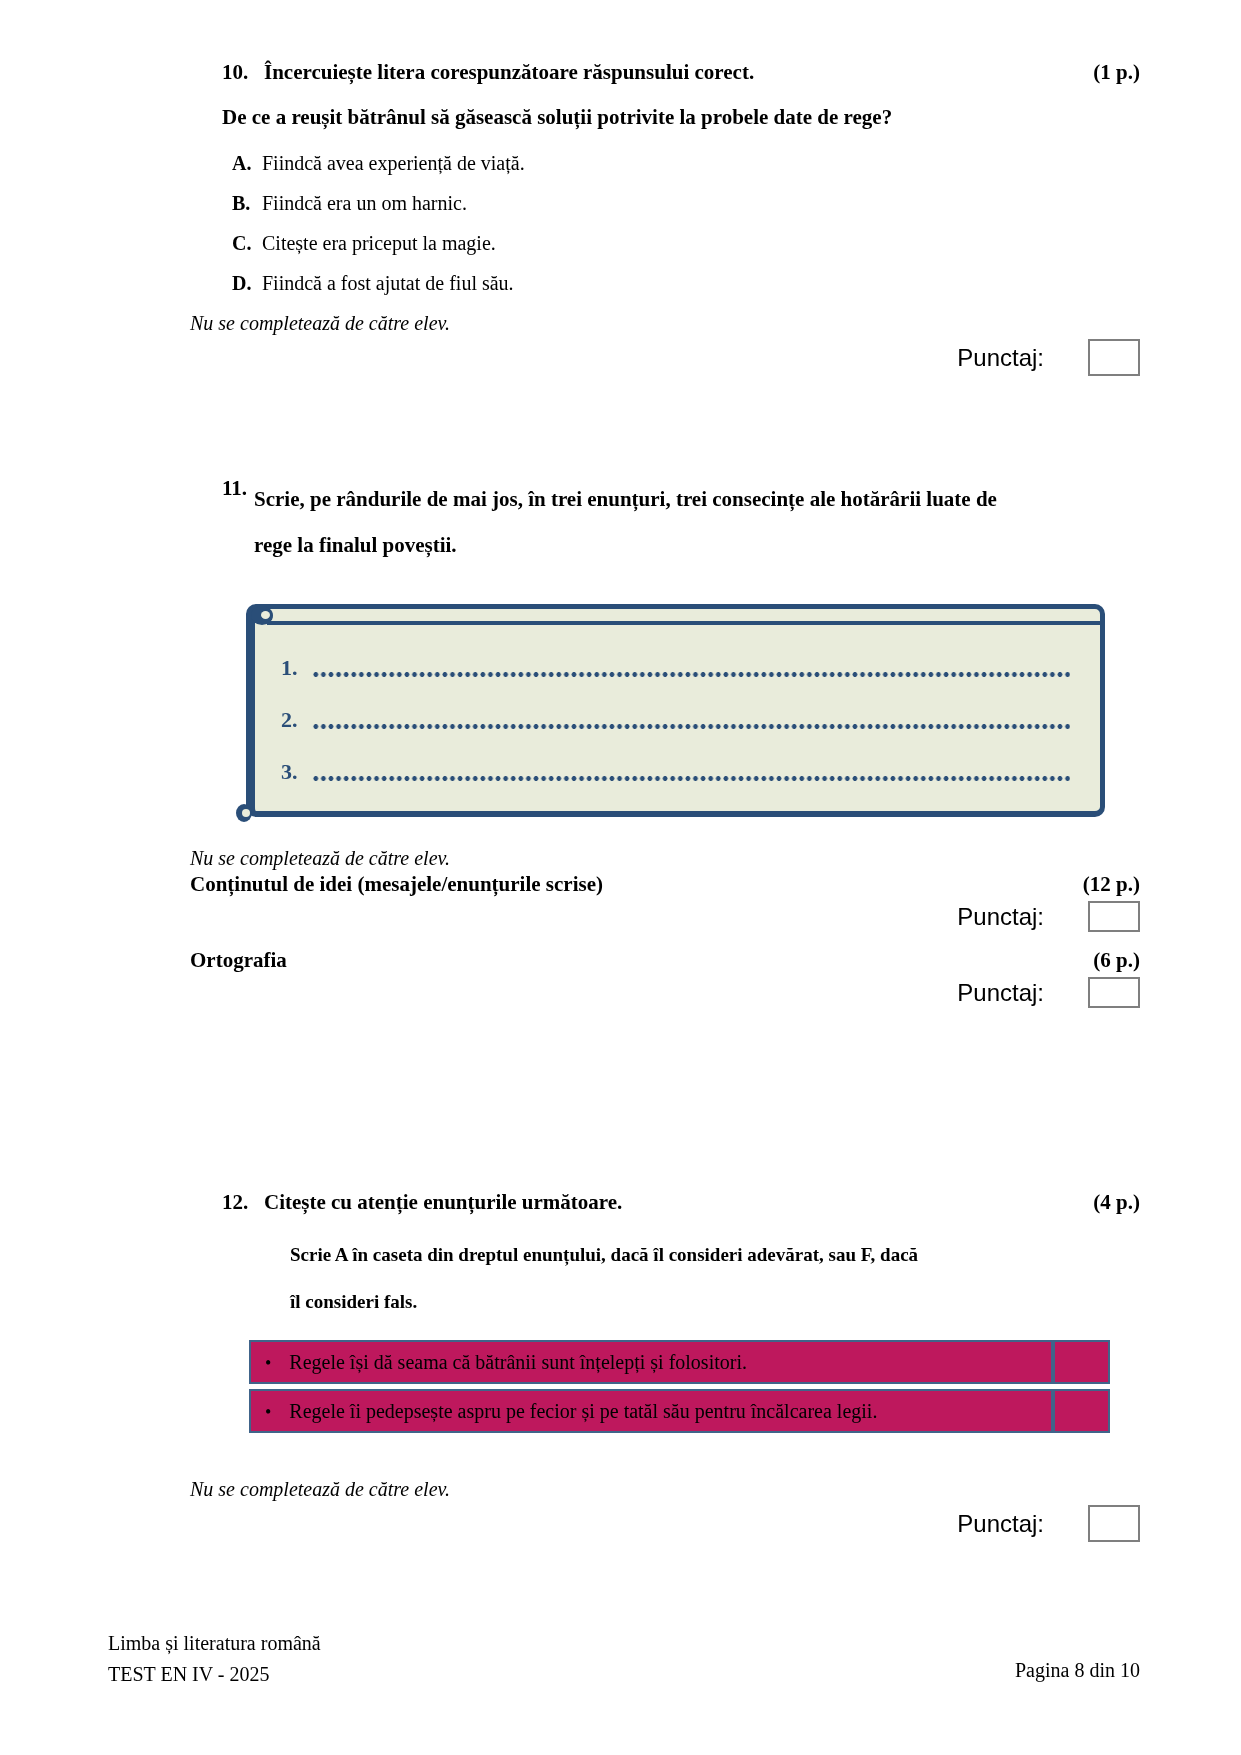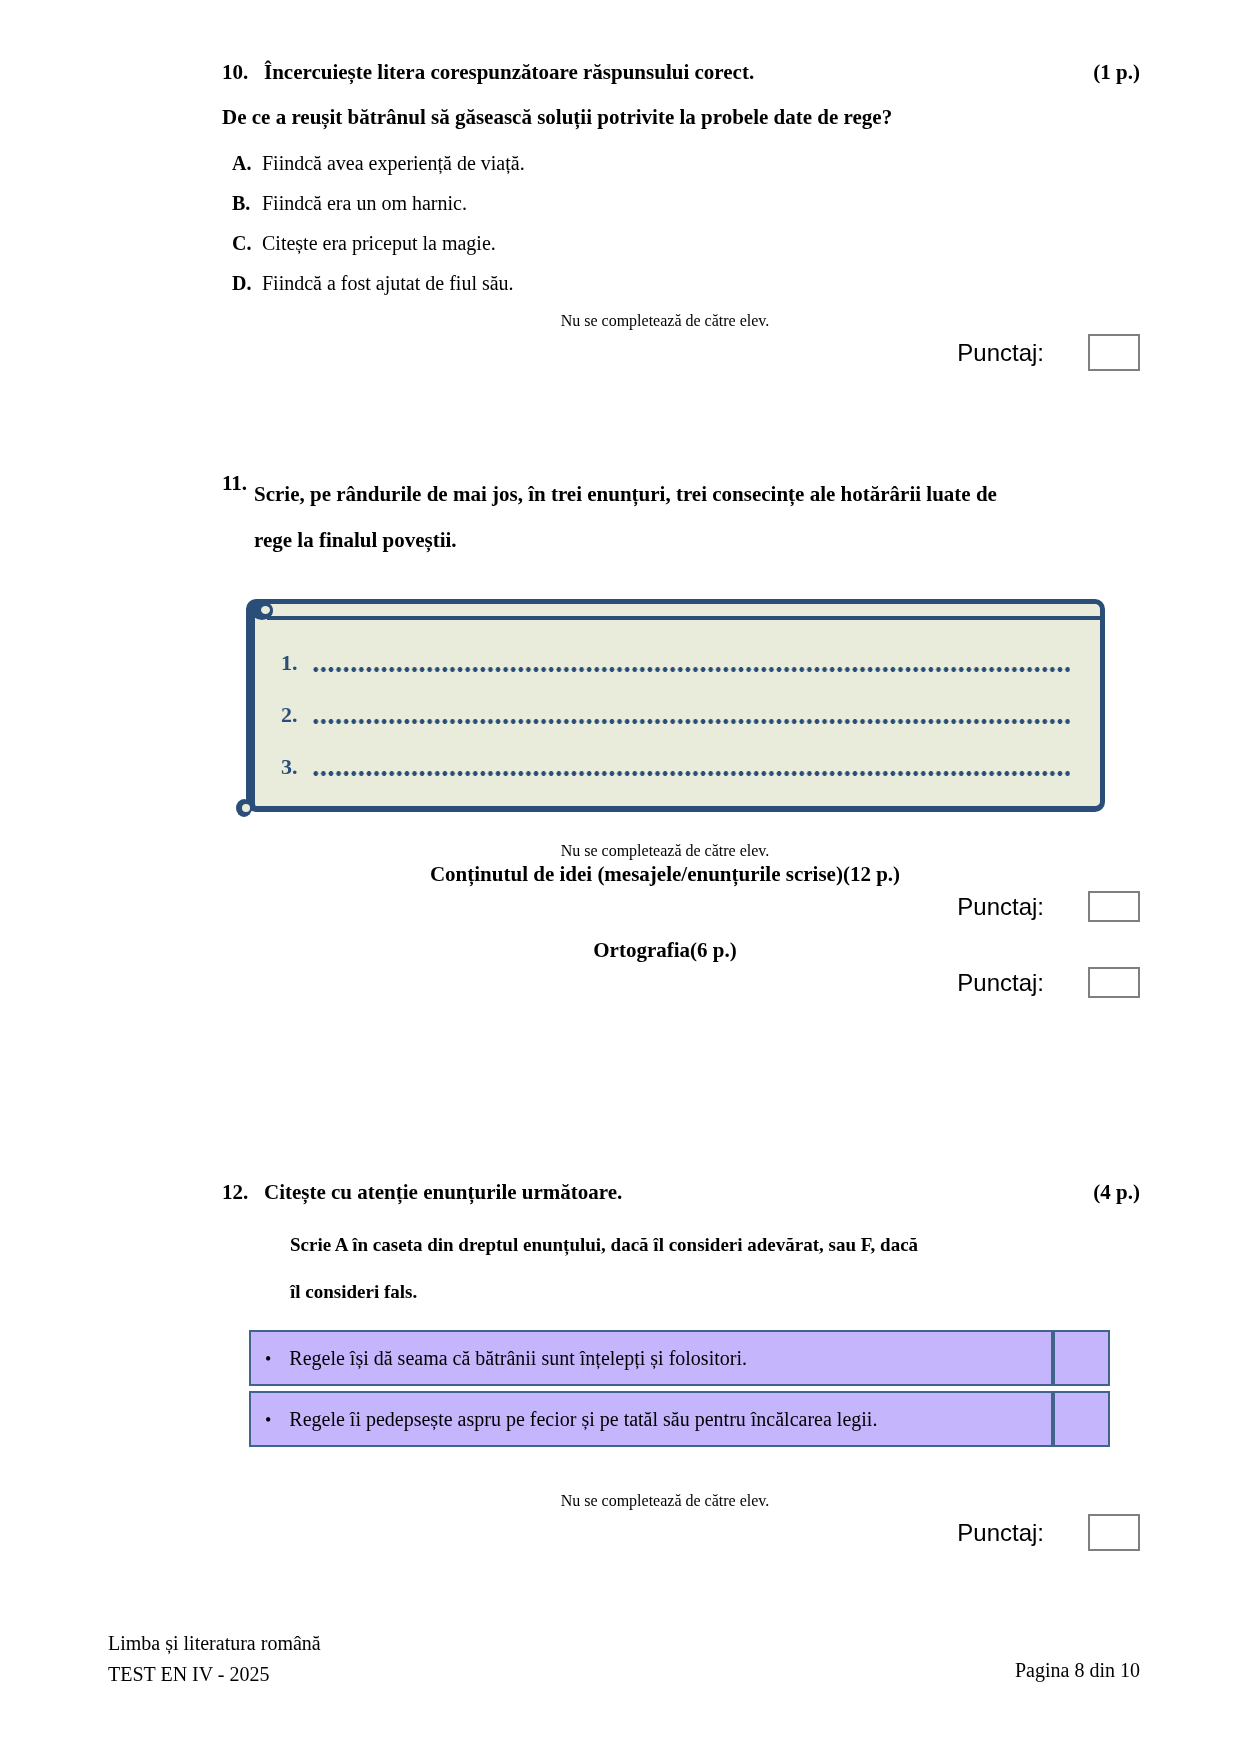--- a/index.html
+++ b/index.html
@@ -24,26 +24,26 @@
 
   
   .q-header{display:flex;align-items:baseline;}
   .q-num{font-size:21px;font-weight:bold;width:42px;flex:0 0 auto;margin-left:32px;}
   .q10-question{margin:20px 0 12px 32px;font-size:21px;font-weight:bold;}
   .options{margin:22px 0 0 42px;}
   .option-row{display:flex;align-items:baseline;margin-bottom:17px;font-size:20px;}
   .option-letter{font-weight:bold;width:30px;flex:0 0 auto;}
 
   
-  .note-line{text-align:center;font-size:16px;margin-top:14px;}
+  .note-line{text-align:left;font-style:italic;font-size:20px;margin-top:14px;}
   .score-row{display:flex;justify-content:flex-end;align-items:center;gap:44px;margin-top:4px;}
   .score-label{font-family:"Liberation Sans", sans-serif;font-size:24px;}
   .score-box{display:inline-block;width:52px;height:37px;border:2px solid var(--box-border);background:#fff;}
 
-  .grade-row{display:flex;justify-content:center;align-items:baseline;margin-top:8px;}
+  .grade-row{display:flex;justify-content:space-between;align-items:baseline;margin-top:8px;}
   .grade-label{font-size:21px;font-weight:bold;}
 
   
   .q11-block{margin-top:100px;}
   .q11-prompt{font-size:21px;font-weight:bold;line-height:46px;}
   .q11-prompt .line2{margin-left:0;}
   .q11-wrap{display:flex;}
 
   
   .scroll-box{
@@ -85,22 +85,22 @@
   }
 
   
   .q12-block{margin-top:182px;}
   .q12-instr{margin:16px 0 0 100px;font-size:19px;font-weight:bold;line-height:47px;}
   .tf-table{
     margin:10px 0 0 59px;width:861px;
     border-collapse:separate;border-spacing:0 5px;
   }
   .tf-table td{
-    border:2px solid var(--table-border);height:56px;
-    font-size:20px;background:#c4b5fd;
+    border:2px solid var(--table-border);height:44px;
+    font-size:20px;background:#be185d;
   }
   .tf-table td.stmt{padding-left:14px;}
   .tf-table td.ans{width:57px;}
   .bullet{display:inline-block;margin-right:18px;font-size:18px;}
 
   
   .footer-left{
     position:absolute;left:108px;top:1628px;
     font-size:20px;line-height:31px;
   }

